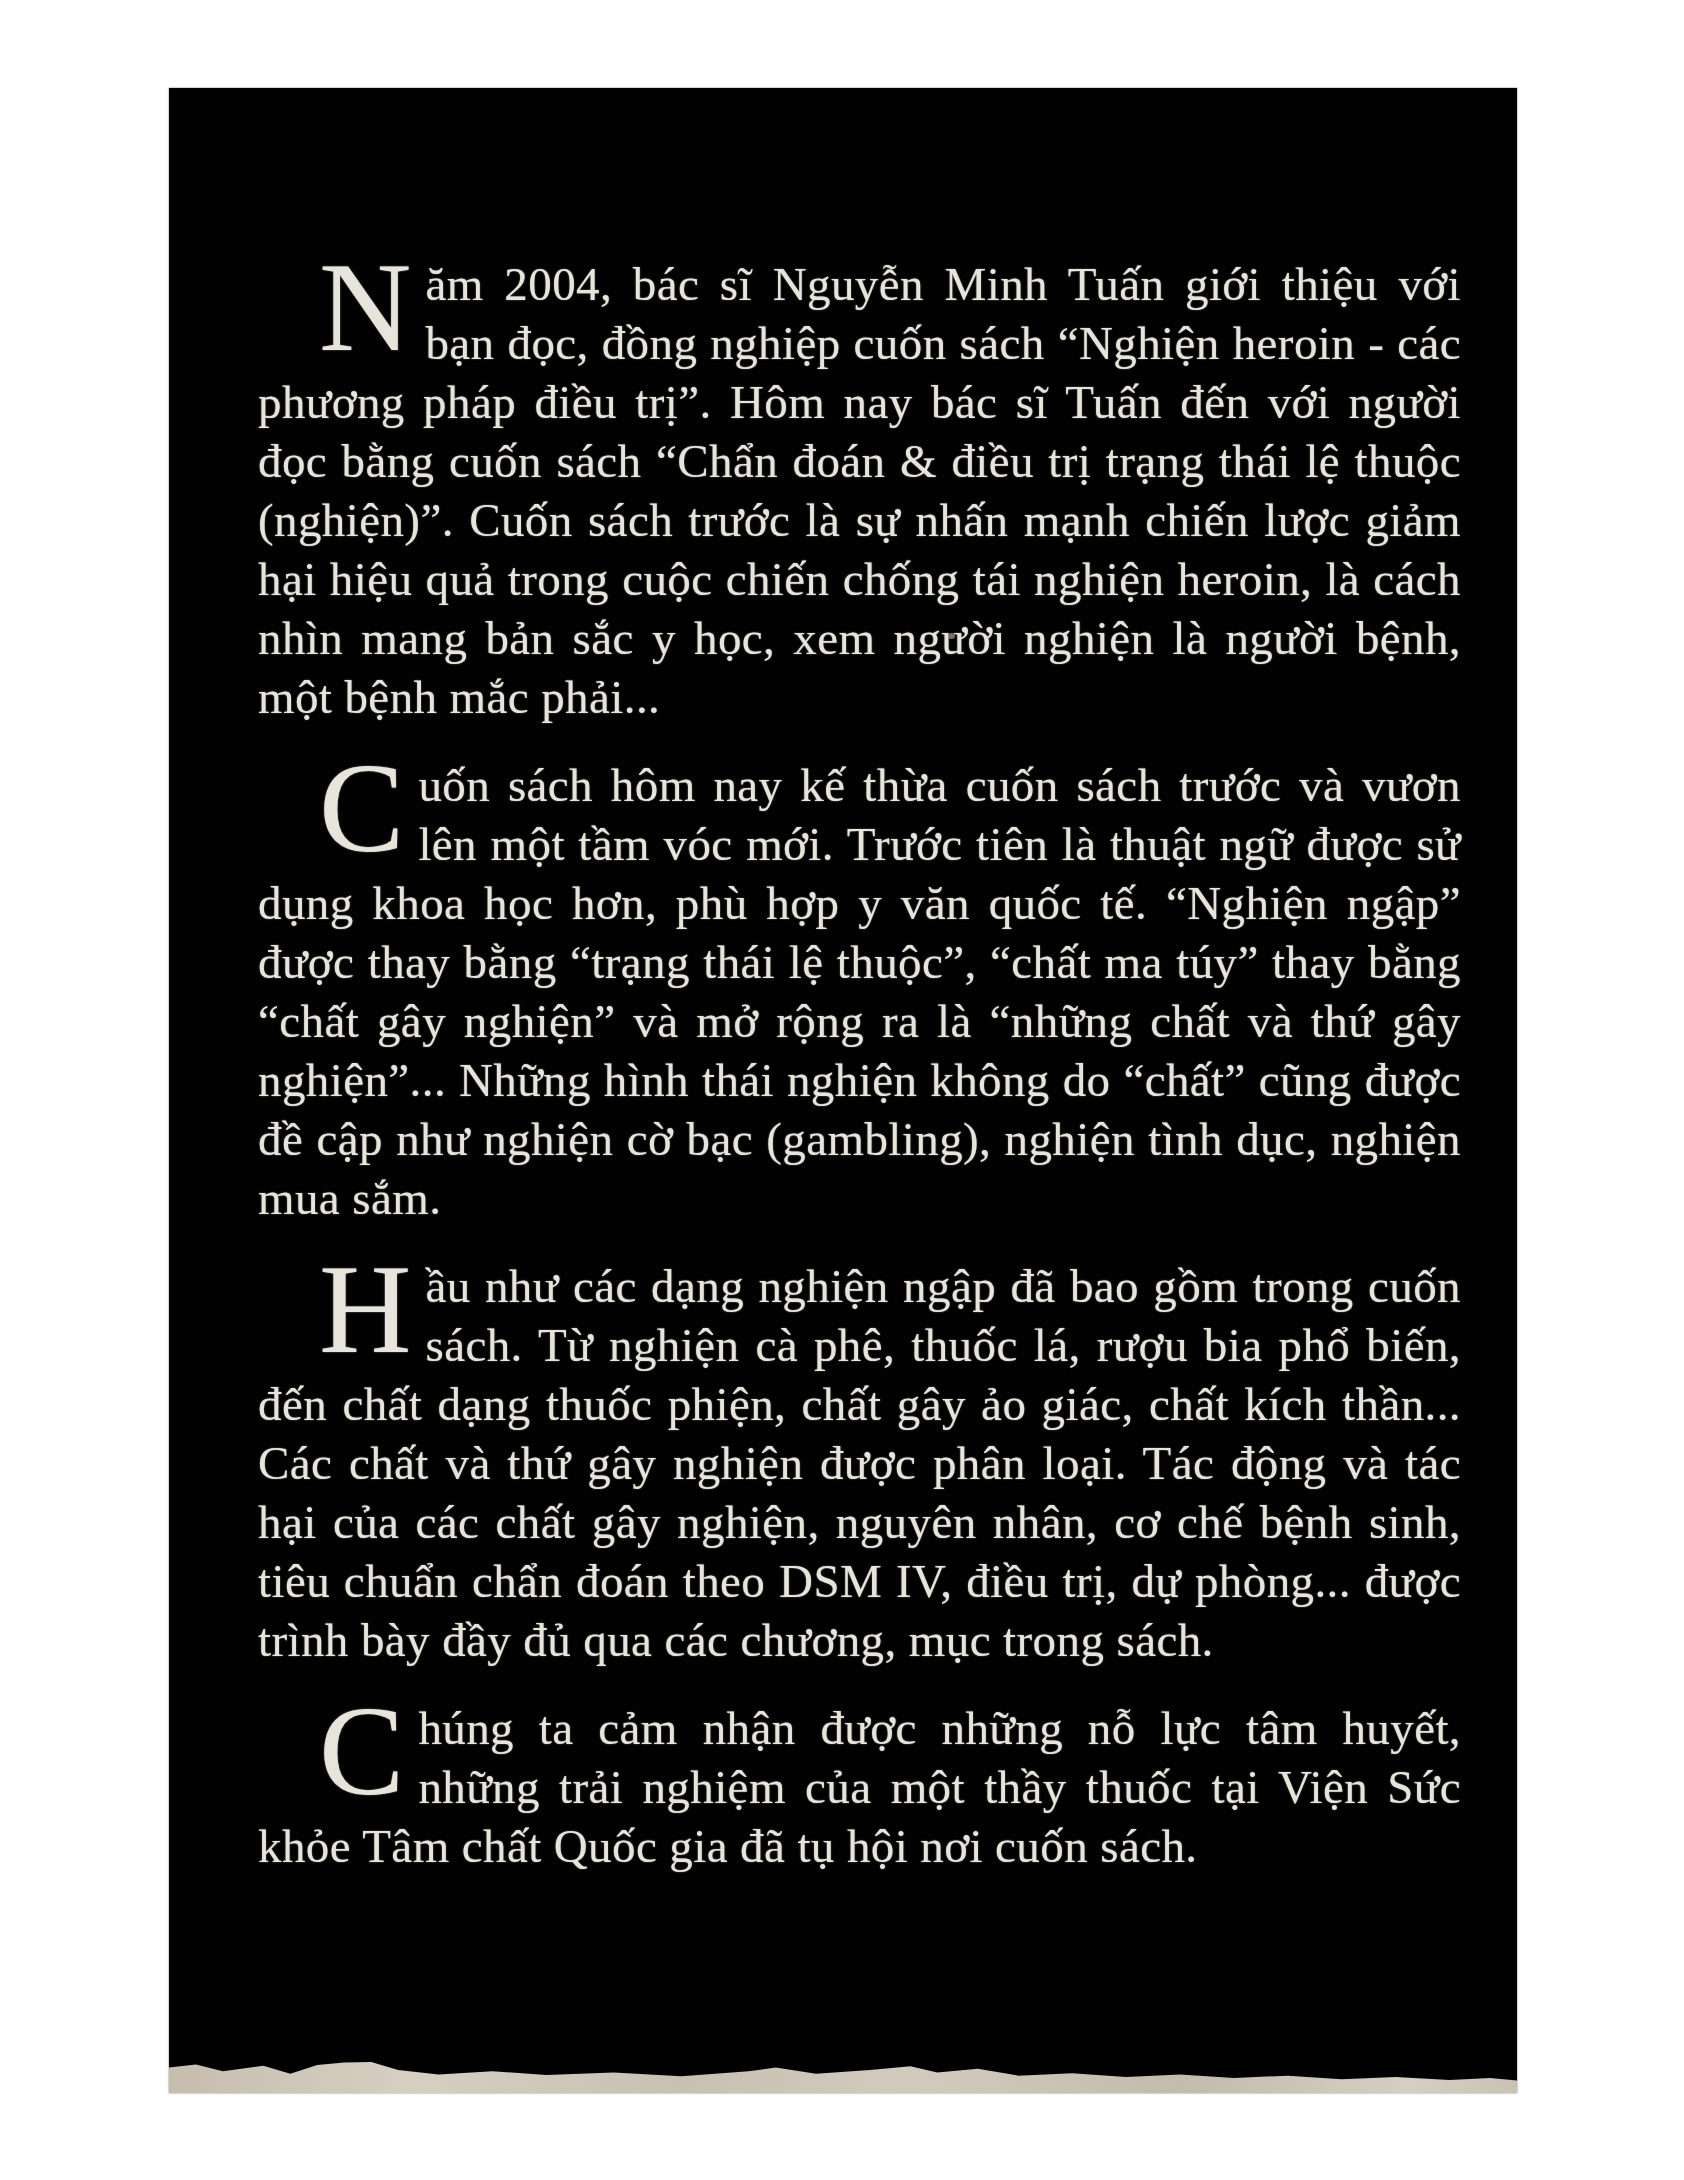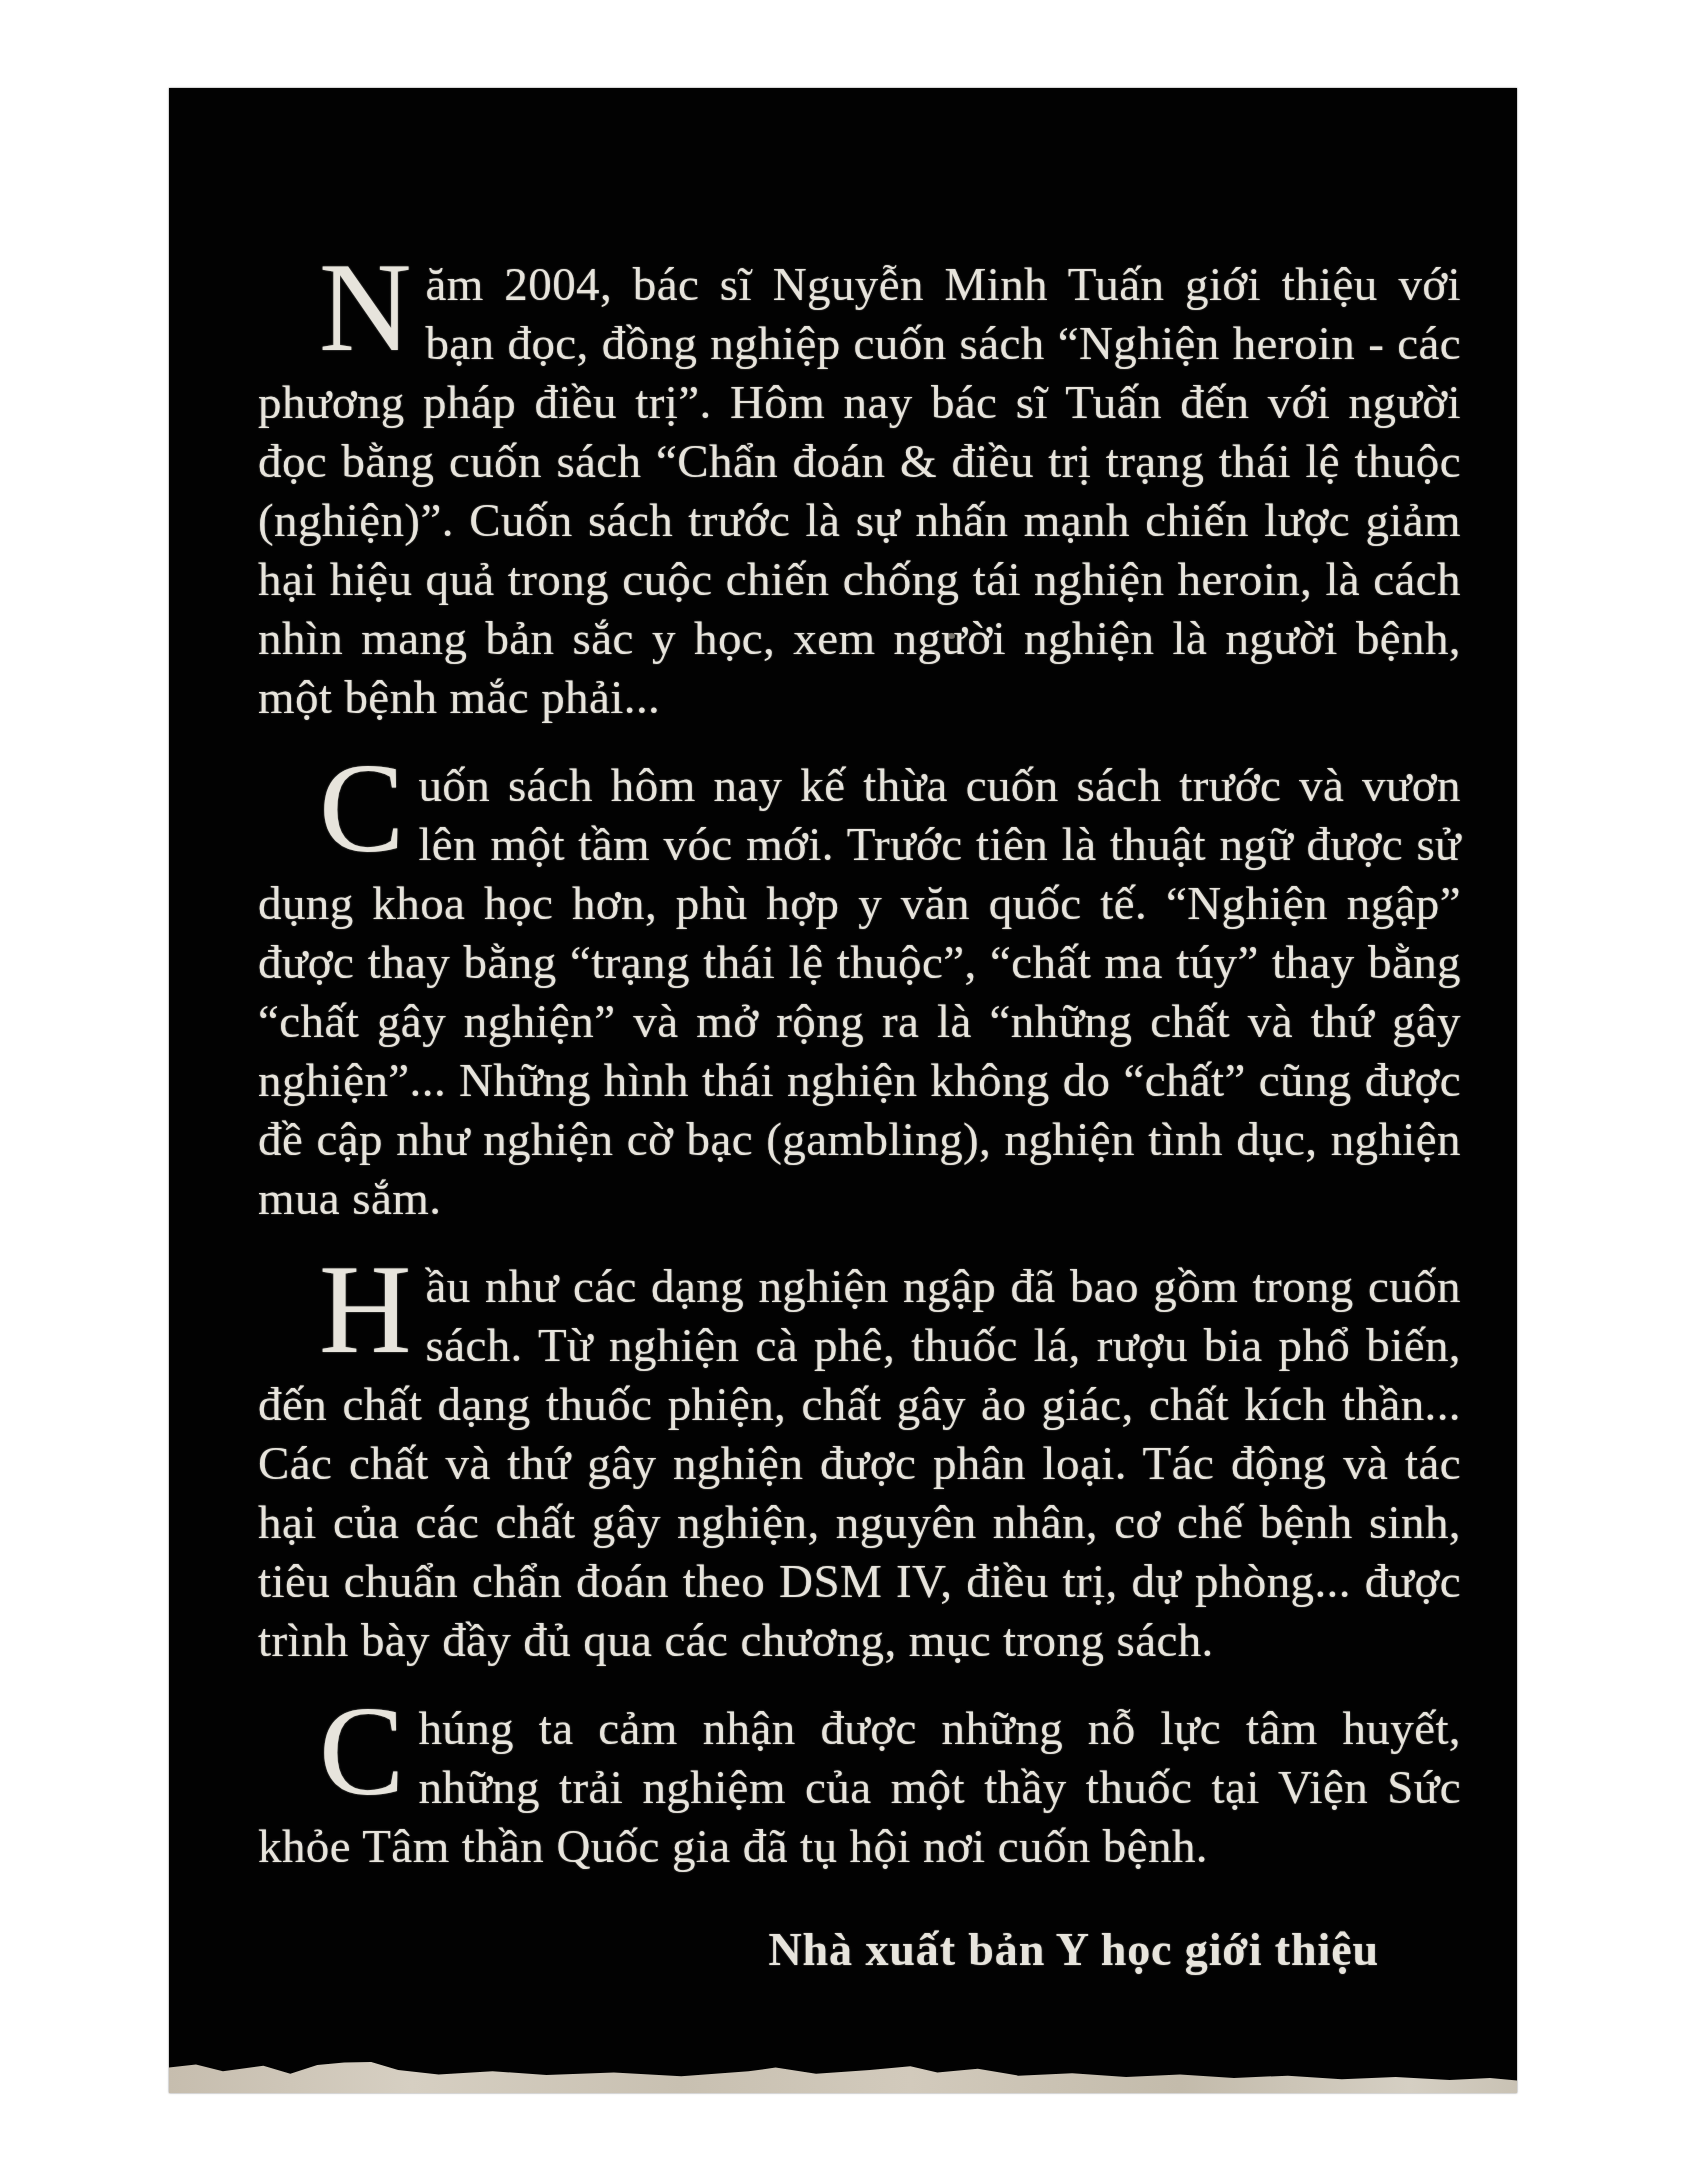--- a/index.html
+++ b/index.html
@@ -94,24 +94,23 @@
 
       <p class="para">
         <span class="dropcap">C</span><span>uốn sách hôm nay kế thừa cuốn sách trước và vươn lên một tầm vóc mới. Trước tiên là thuật ngữ được sử dụng khoa học hơn, phù hợp y văn quốc tế. “Nghiện ngập” được thay bằng “trạng thái lệ thuộc”, “chất ma túy” thay bằng “chất gây nghiện” và mở rộng ra là “những chất và thứ gây nghiện”... Những hình thái nghiện không do “chất” cũng được đề cập như nghiện cờ bạc (gambling), nghiện tình dục, nghiện mua sắm.</span>
       </p>
 
       <p class="para">
         <span class="dropcap">H</span><span>ầu như các dạng nghiện ngập đã bao gồm trong cuốn sách. Từ nghiện cà phê, thuốc lá, rượu bia phổ biến, đến chất dạng thuốc phiện, chất gây ảo giác, chất kích thần... Các chất và thứ gây nghiện được phân loại. Tác động và tác hại của các chất gây nghiện, nguyên nhân, cơ chế bệnh sinh, tiêu chuẩn chẩn đoán theo DSM IV, điều trị, dự phòng... được trình bày đầy đủ qua các chương, mục trong sách.</span>
       </p>
 
       <p class="para">
-        <span class="dropcap">C</span><span>húng ta cảm nhận được những nỗ lực tâm huyết, những trải nghiệm của một thầy thuốc tại Viện Sức khỏe Tâm thần Quốc gia đã tụ hội nơi cuốn bệnh.</span>
+        <span class="dropcap">C</span><span>húng ta cảm nhận được những nỗ lực tâm huyết, những trải nghiệm của một thầy thuốc tại Viện Sức khỏe Tâm chất Quốc gia đã tụ hội nơi cuốn sách.</span>
       </p>
 
-      <div class="signature">Nhà xuất bản Y học giới thiệu</div>
 
     </div>
 
     <div class="artifact-dot"></div>
     <div class="bottom-edge"></div>
 
   </div>
 </div>
 
 

